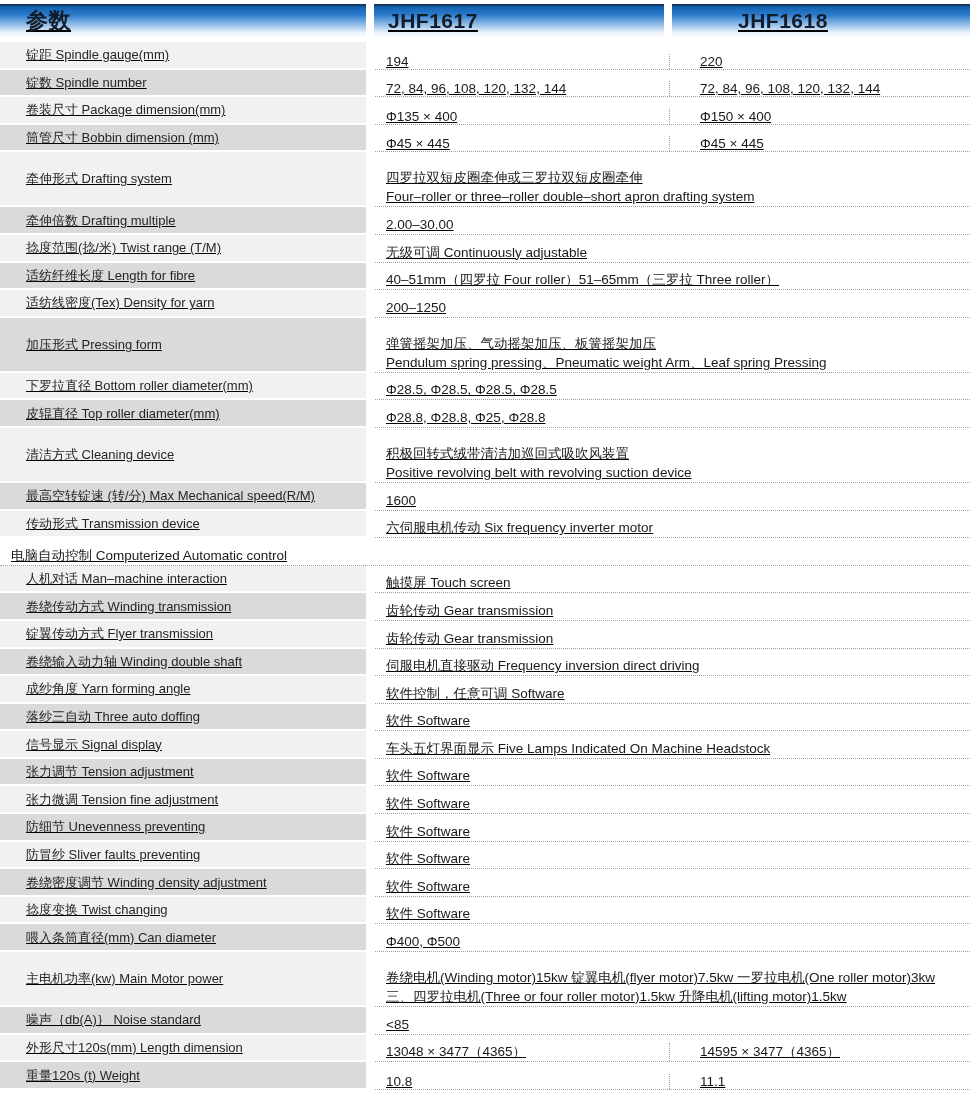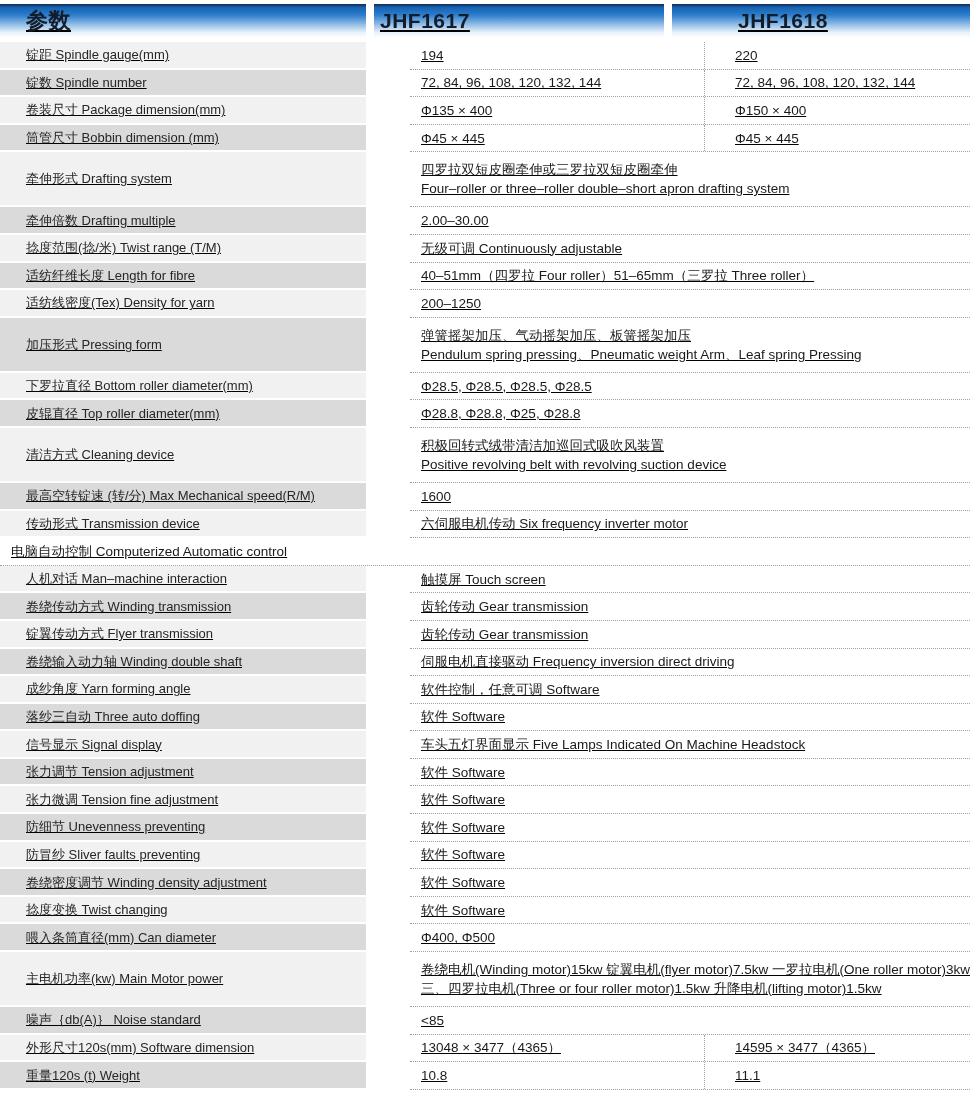--- a/index.html
+++ b/index.html
@@ -23,42 +23,42 @@
       var(--hdr-top) 0%, var(--hdr-blue1) 10%, var(--hdr-blue2) 32%,
       var(--hdr-blue3) 58%, var(--hdr-fade) 84%, #ffffff 100%);
     display: flex; align-items: center;
     color: var(--hdr-text);
     font-weight: bold;
     font-size: 21px;
     letter-spacing: 0.5px;
     box-sizing: border-box;
   }
   .h-param { width: 366px; margin-right: 8px; padding-left: 26px; font-size: 22px; }
-  .h-col1  { width: 290px; margin-right: 8px; padding-left: 6px; }
+  .h-col1  { width: 290px; margin-right: 8px; padding-left: 14px; }
   .h-col2  { flex: 1; padding-left: 66px; }
   
-  .row { display: flex; gap: 35px; }
+  .row { display: flex; }
   .row.regular { height: 27.6px; }
   .row.tall    { height: 55px; }
   .label-cell {
     width: 366px; margin-right: 9px;
     box-sizing: border-box;
     padding-left: 26px; padding-right: 6px;
     display: flex; align-items: center;
     font-size: 13px; color: #262626;
     border-bottom: 2px solid #ffffff;
     line-height: 15px;
   }
   .label-cell.light { background: var(--row-light); }
   .label-cell.shade { background: var(--row-shade); }
   .value-area {
     flex: 1; display: flex;
     border-bottom: 1px dotted var(--dot); 
     box-sizing: border-box;
-    font-size: 13.5px; color: #1a1a1a;
+    font-size: 13.5px; color: #1a1a1a; align-items: flex-end;
   }
   .cell { display: flex; align-items: center; box-sizing: border-box; }
   .v1 { width: 294px; padding-left: 11px; }
   .v2 { flex: 1; border-left: 1px dotted var(--dot); padding-left: 30px; }
   .vm { flex: 1; padding-left: 11px; flex-direction: column; align-items: flex-start; justify-content: center; }
   .vline { line-height: 19px; white-space: nowrap; }
 </style>
 </head>
 <body>
 
@@ -318,21 +318,21 @@
       </div>
       <div class="row regular">
         <div class="label-cell shade">噪声｛db(A)｝ Noise standard</div>
         <div class="value-area">
           <div class="cell vm">
             <div class="vline">&lt;85</div>
           </div>
         </div>
       </div>
       <div class="row regular">
-        <div class="label-cell light">外形尺寸120s(mm) Software dimension</div>
+        <div class="label-cell light">外形尺寸120s(mm) Length dimension</div>
         <div class="value-area">
           <div class="cell v1">13048 × 3477（4365）</div>
           <div class="cell v2">14595 × 3477（4365）</div>
         </div>
       </div>
       <div class="row regular">
         <div class="label-cell shade">重量120s (t) Weight</div>
         <div class="value-area">
           <div class="cell v1">10.8</div>
           <div class="cell v2">11.1</div>

